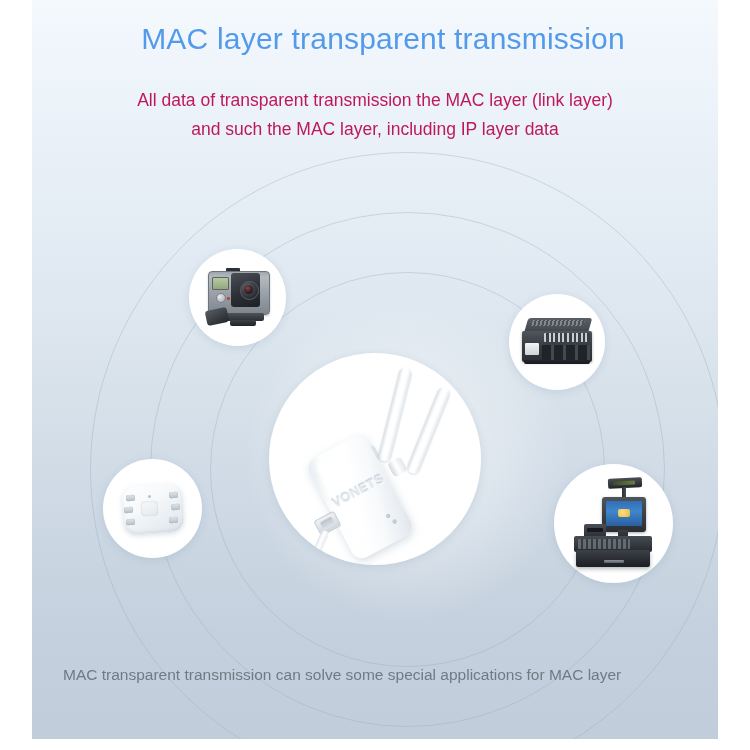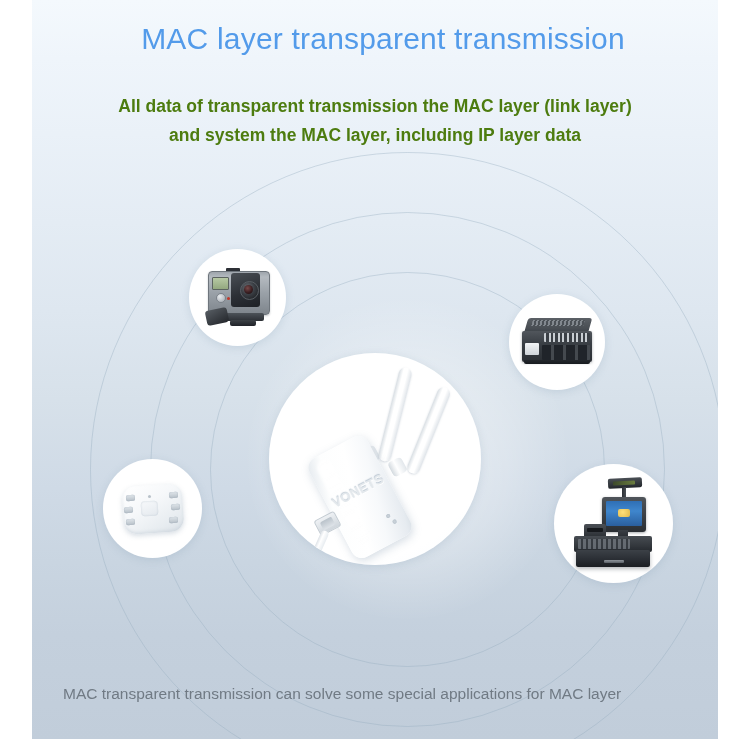--- a/index.html
+++ b/index.html
@@ -421,34 +421,34 @@
     text-align: center;
     font-family: "Liberation Sans", sans-serif;
     font-size: 30px;
     font-weight: 400;
     color: #539bea;
     letter-spacing: 0.2px;
     padding-left: 8px;
   }
   .head-sub {
     position: absolute;
-    left: 75px; top: 92px;
+    left: 75px; top: 86px;
     width: 600px;
     text-align: center;
     font-family: "Liberation Sans", sans-serif;
     font-size: 17.5px;
-    font-weight: 700;
+    font-weight: 400;
     line-height: 29px;
-    color: #4d7c0f;
+    color: #be185d;
   }
   .head-sub .l2 { display: block; }
 
   .footnote {
     position: absolute;
-    left: 63px; top: 681px;
+    left: 63px; top: 662px;
     width: 625px;
     font-family: "Liberation Sans", sans-serif;
     font-size: 15.5px;
     font-weight: 400;
     line-height: 25px;
     color: #707a84;
     text-align: left;
   }
   .footnote .l2 { display: block; }
 </style>
@@ -550,20 +550,20 @@
       <div class="pos-drawer">
         <div class="pos-drawer-handle"></div>
       </div>
     </div>
   </div>
 
   <div class="head-title">MAC layer transparent transmission</div>
 
   <div class="head-sub">
     <span>All data of transparent transmission the MAC layer (link layer)</span>
-    <span class="l2">and system the MAC layer, including IP layer data</span>
+    <span class="l2">and such the MAC layer, including IP layer data</span>
   </div>
 
   <div class="footnote">
     <span>MAC transparent transmission can solve some special applications for MAC layer</span>
   </div>
 
 </div>
 
 </body></html>

